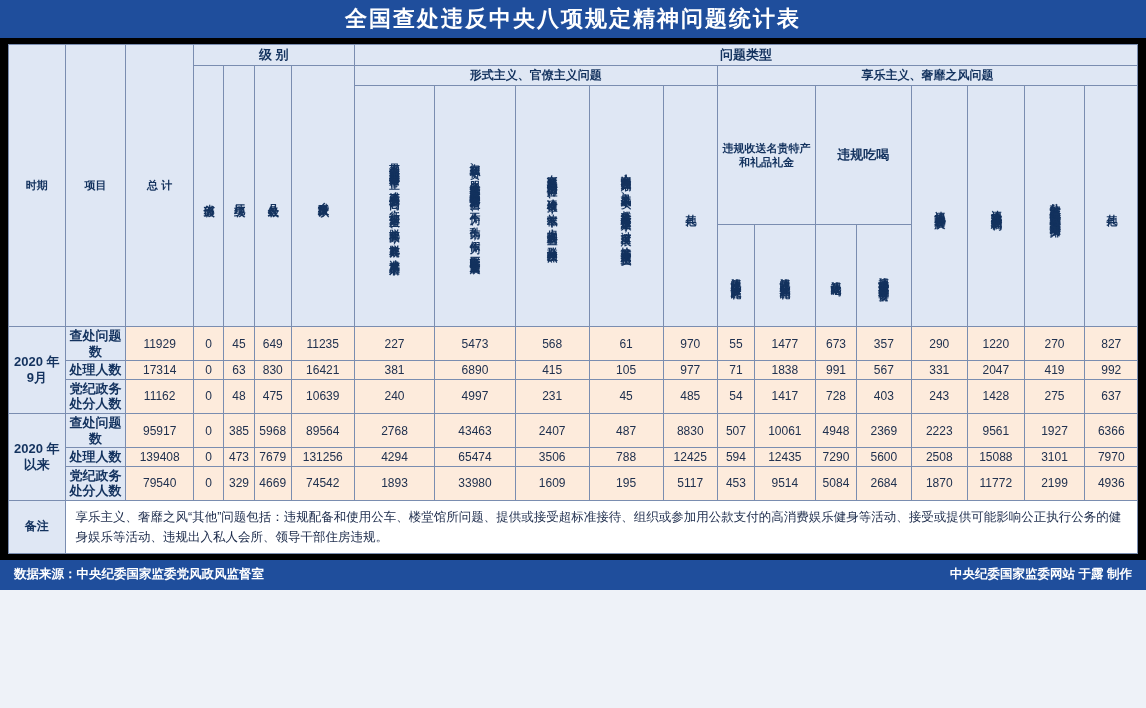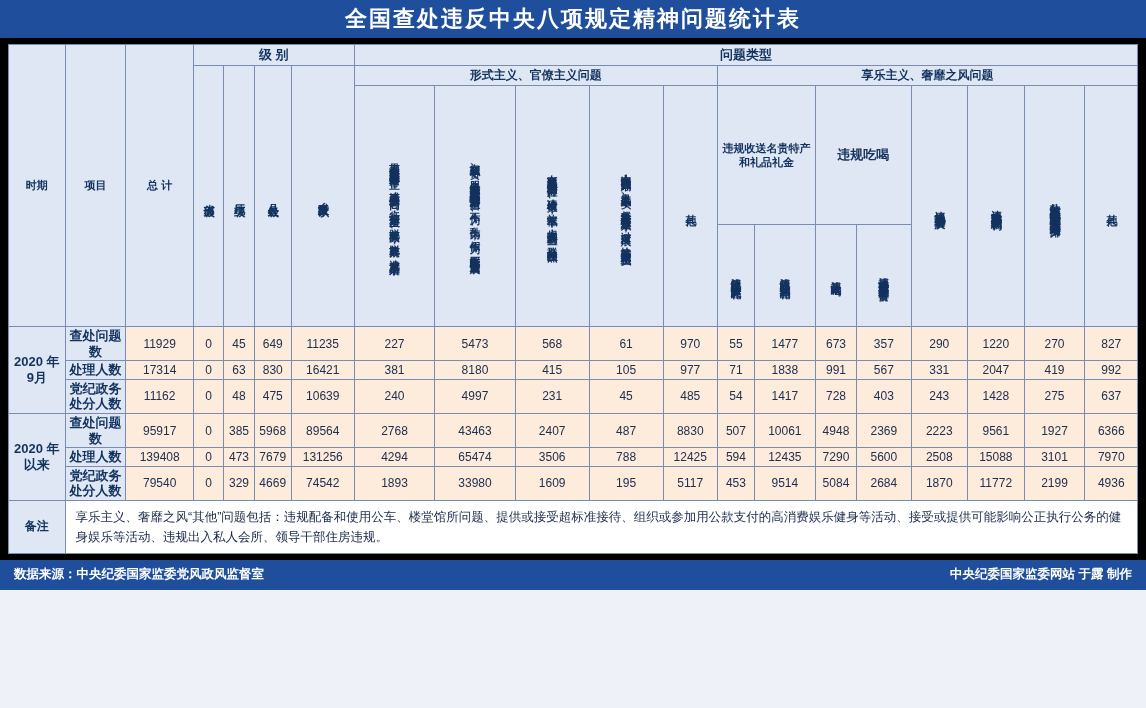--- a/index.html
+++ b/index.html
@@ -257,21 +257,21 @@
         <td class="num">827</td>
       </tr>
       <tr>
         <td class="item">处理人数</td>
         <td class="num">17314</td>
         <td class="num">0</td>
         <td class="num">63</td>
         <td class="num">830</td>
         <td class="num">16421</td>
         <td class="num">381</td>
-        <td class="num">8180</td>
+        <td class="num">6890</td>
         <td class="num">415</td>
         <td class="num">105</td>
         <td class="num">977</td>
         <td class="num">71</td>
         <td class="num">1838</td>
         <td class="num">991</td>
         <td class="num">567</td>
         <td class="num">331</td>
         <td class="num">2047</td>
         <td class="num">419</td>

